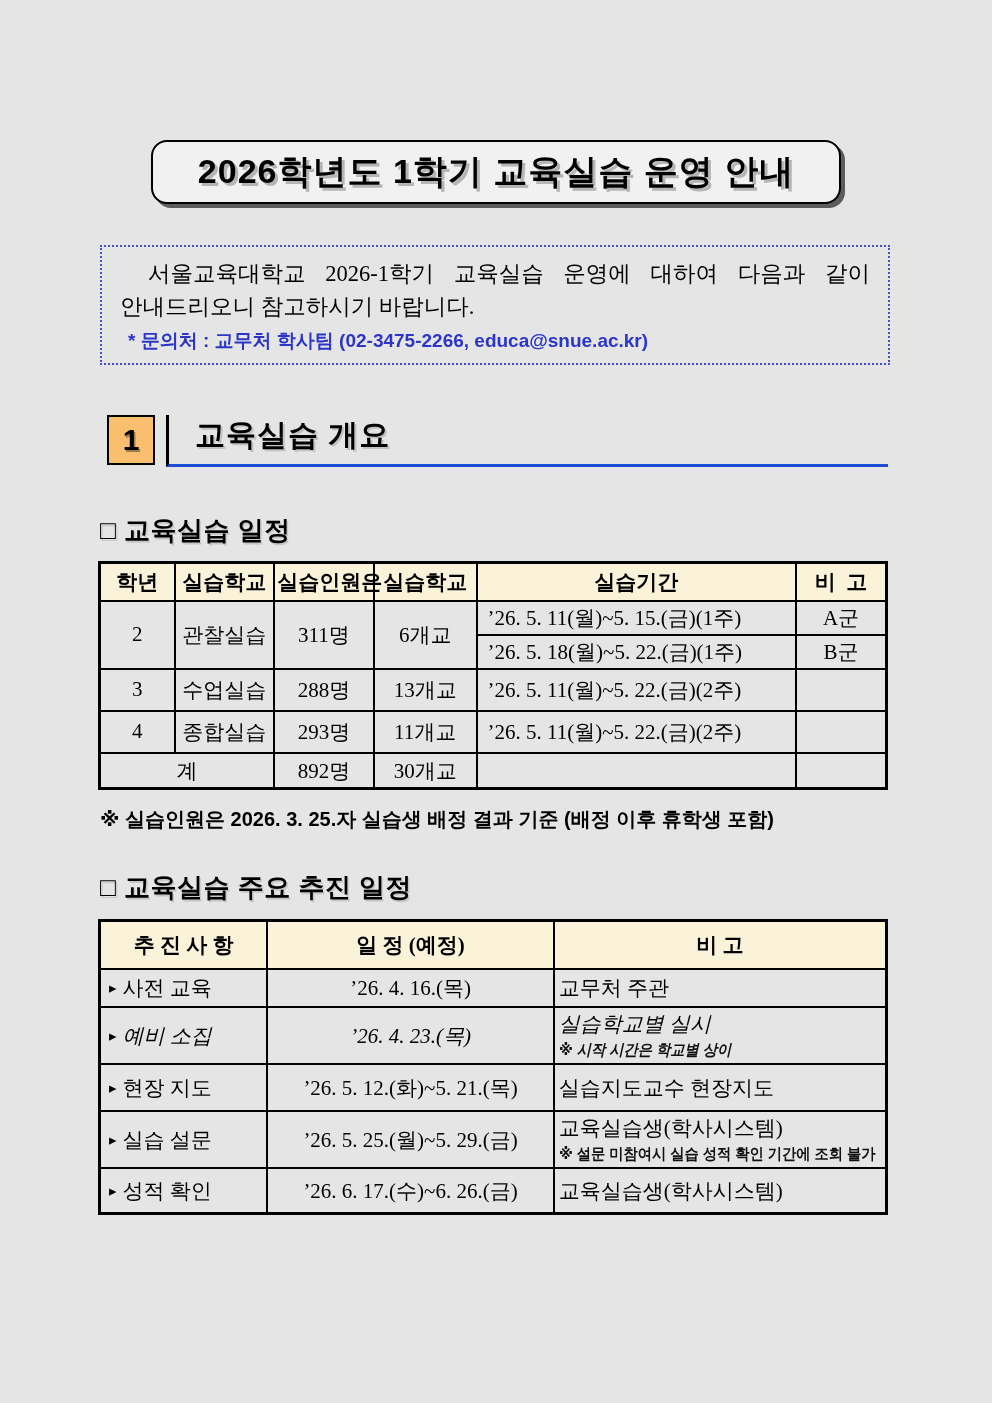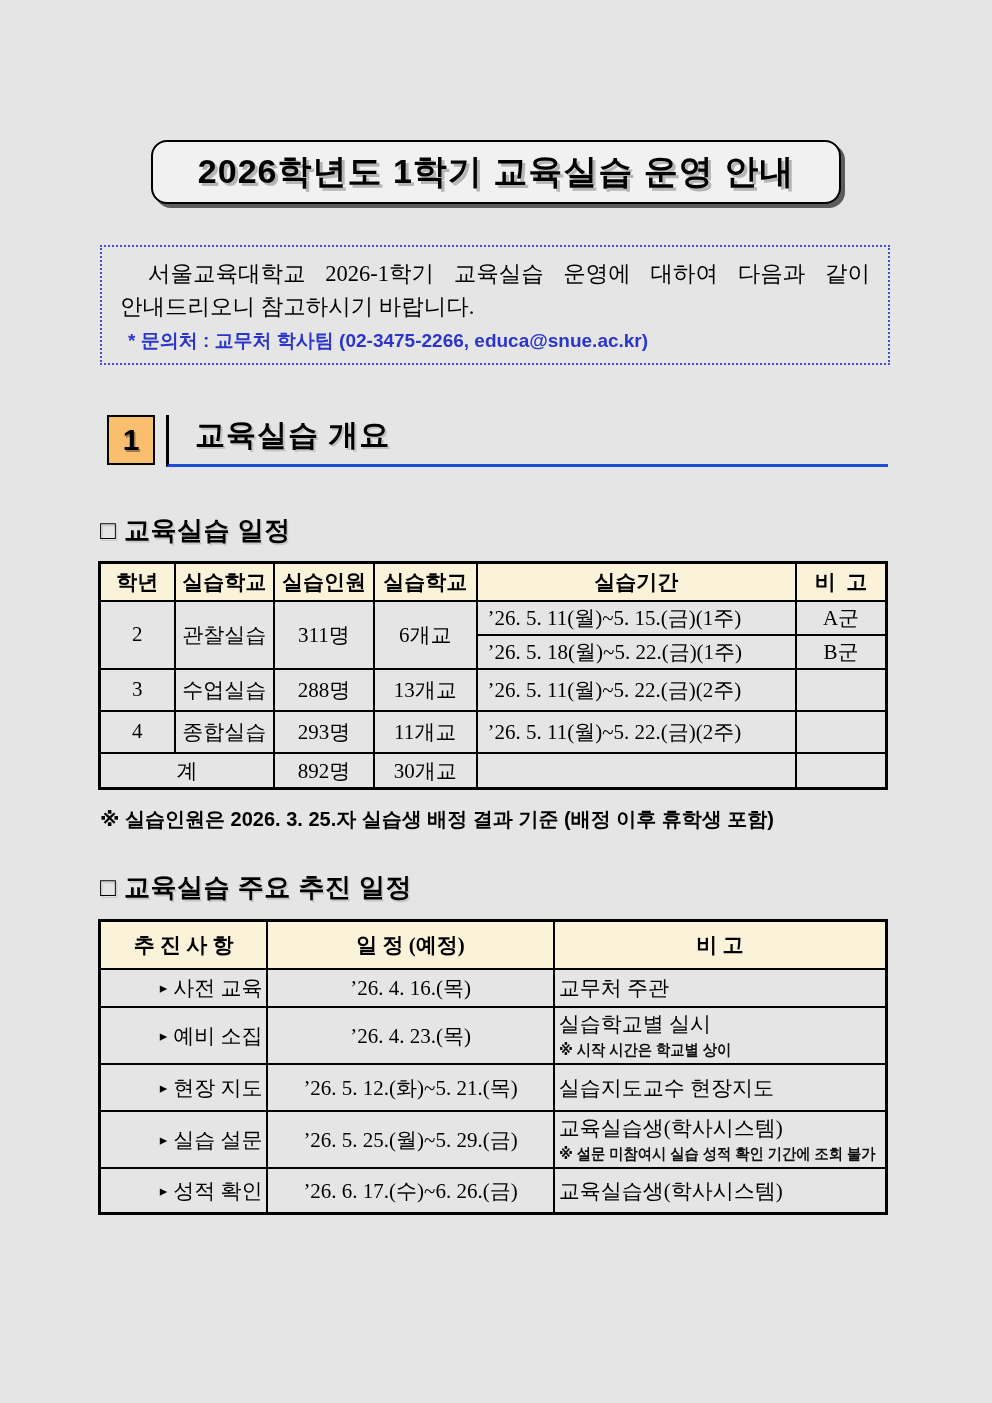--- a/index.html
+++ b/index.html
@@ -110,27 +110,27 @@
   }
   td.left{text-align:left;padding-left:10px;}
   
   .t1-head{height:38px;}
   .t1-sub{height:34px;}
   .t1-row{height:42px;}
   .t1-total{height:36px;}
   
   .t2 th{height:42px;}
   .t2 .r1{height:38px;}
-  .t2 .r2{height:44px;}
+  .t2 .r2{height:44px;font-style:italic;}
   .t2 .r3{height:39px;}
   .t2 .r4{height:47px;}
   .t2 .r5{height:55px;}
   .t2 .r6{height:42px;}
   .t2 .r7{height:45px;margin-top:7px;}
-  .t2 td.item{text-align:right;padding-left:8px;white-space:pre;}
+  .t2 td.item{text-align:left;padding-left:8px;white-space:pre;}
   .t2 td.note-col{text-align:left;}
   .bullet{font-size:15px;vertical-align:2px;margin-right:6px;}
   .cell-subnote{
     display:block;
     font-family:"Liberation Sans","DejaVu Sans",sans-serif;
     font-weight:600;
     font-size:15.5px;
     margin-top:2px;
     transform:scaleX(.92);
     transform-origin:0 50%;
@@ -174,21 +174,21 @@
         <col style="width:97px">
         <col style="width:97px">
       <col style="width:100px">
         <col style="width:311px">
         <col style="width:88px">
     </colgroup>
     <tbody>
         <tr class="t1-head">
       <th>학년</th>
       <th>실습학교</th>
-      <th>실습인원</th>
+      <th>실습인원은</th>
       <th>실습학교</th>
       <th>실습기간</th>
       <th>비  고</th>
     </tr>
     <tr class="t1-sub">
       <td rowspan="2">2</td>
       <td rowspan="2">관찰실습</td>
       <td rowspan="2">311명</td>
       <td rowspan="2">6개교</td>
       <td class="left">’26. 5. 11(월)~5. 15.(금)(1주)</td>

